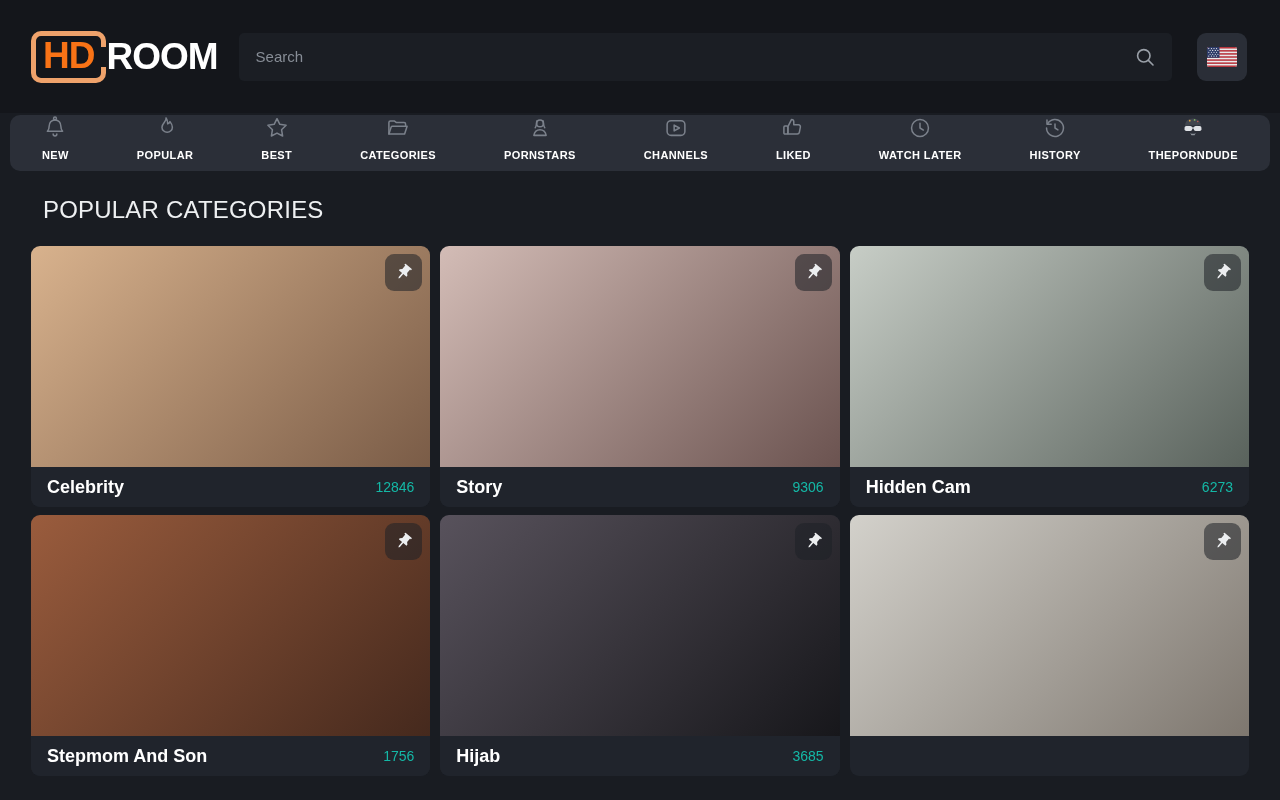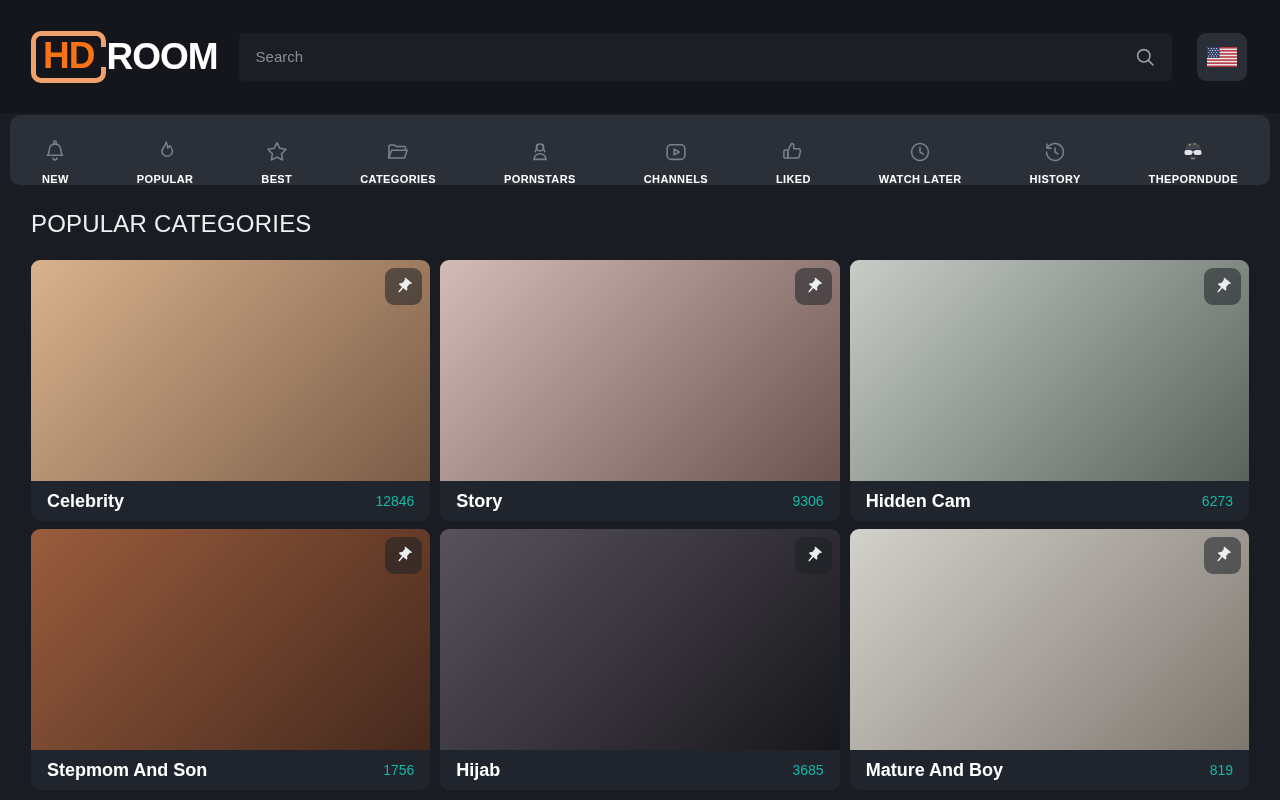--- a/index.html
+++ b/index.html
@@ -21,30 +21,30 @@
   .logo-room{color:#ffffff;}
   .searchwrap{flex:1;position:relative;margin-left:21px}
   .searchwrap input{width:100%;height:48px;background:#1b1e24;border:none;border-radius:5px;
     color:#cfd3d9;font-size:15px;padding:0 50px 0 17px;box-sizing:border-box;outline:none}
   .searchwrap input::placeholder{color:#878d96}
   .search-icon{position:absolute;right:15px;top:12px;cursor:pointer}
   .langbtn{width:50px;height:48px;margin-left:25px;background:#2a2e37;border:none;
     border-radius:9px;display:flex;align-items:center;justify-content:center;cursor:pointer}
   .flagwrap{width:30px;height:20px;border-radius:2px;overflow:hidden;display:block}
   
-  .mainnav{margin:2px 10px 0;height:70px;background:#2b2f38;border-radius:10px;
-    display:flex;align-items:flex-end;justify-content:space-between;
+  .mainnav{margin:2px 10px 0;height:56px;background:#2b2f38;border-radius:10px;
+    display:flex;align-items:flex-start;justify-content:space-between;
     padding:0 32px;box-sizing:border-box}
   .nav-item{display:flex;flex-direction:column;align-items:center;gap:8px;
     cursor:pointer;text-decoration:none}
   .nav-ico{height:26px;display:flex;align-items:center;justify-content:center}
   .nav-label{font-size:11px;font-weight:bold;color:#ffffff;letter-spacing:.4px;white-space:nowrap}
   
   main{padding:0 31px}
-  .page-title{margin:25px 0 22px;font-size:24px;font-weight:500;color:#eef0f2;
+  .page-title{margin:25px 12px 22px;font-size:24px;font-weight:500;color:#eef0f2;
     letter-spacing:.2px}
   .grid{display:grid;grid-template-columns:repeat(3,1fr);gap:8px 10px}
   .card{border-radius:9px;overflow:hidden;cursor:pointer;background:#20242c}
   .thumb{height:221px;position:relative;background:#3a3e46}
   .pin{position:absolute;top:8px;right:8px;width:37px;height:37px;border:none;border-radius:9px;
     background:rgba(30,33,39,.55);display:flex;align-items:center;justify-content:center;
     cursor:pointer;padding:0}
   .cfoot{height:40px;background:#20242c;display:flex;align-items:center;
     justify-content:space-between;padding:0 16px}
   .clabel{font-size:18px;font-weight:bold;color:#ffffff}
@@ -309,20 +309,16 @@
     <article class="card">
       <div class="thumb" style="background: linear-gradient(135deg, rgb(211, 209, 203), rgb(126, 119, 111));">
         <button class="pin">
           <svg width="21" height="21" viewBox="0 0 24 24">
               <g transform="rotate(40 12 12)">
                 <path fill="#eceef0" d="M15.6 9.8V4.6h.6a.9.9 0 1 0 0-1.8H7.8a.9.9 0 1 0 0 1.8h.6v5.2l-2.1 2.1v1.6h4.8v6l.9 1.3.9-1.3v-6h4.8v-1.6z"></path>
               </g>
             </svg>
         </button>
       </div>
-      <div class="cfoot">
-        <span class="clabel">Mature And Boy</span>
-        <span class="ccount">819</span>
-      </div>
     </article>
 
   </div>
 </main>
 
 </body></html>

